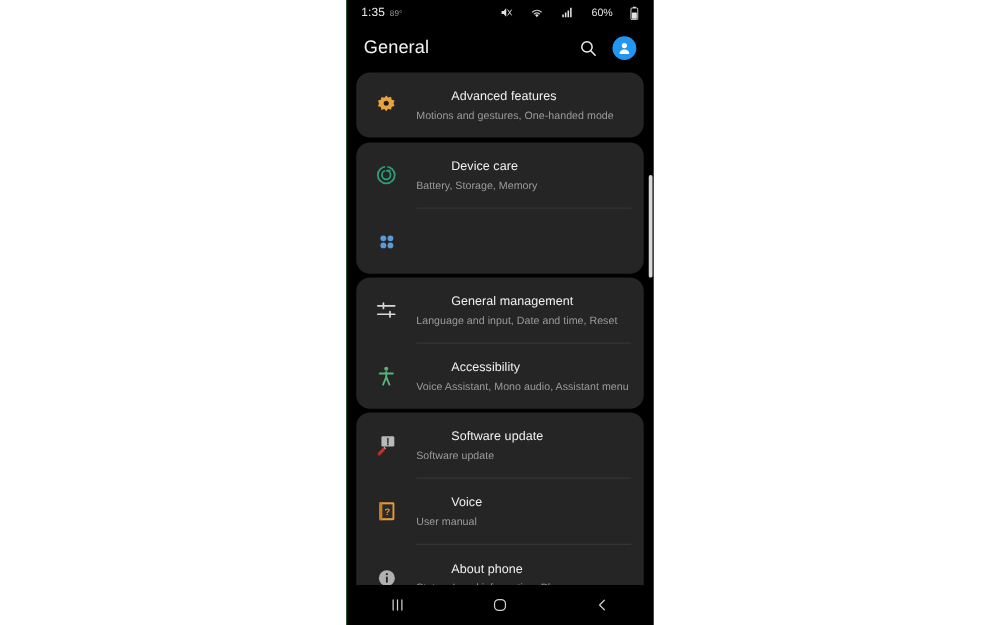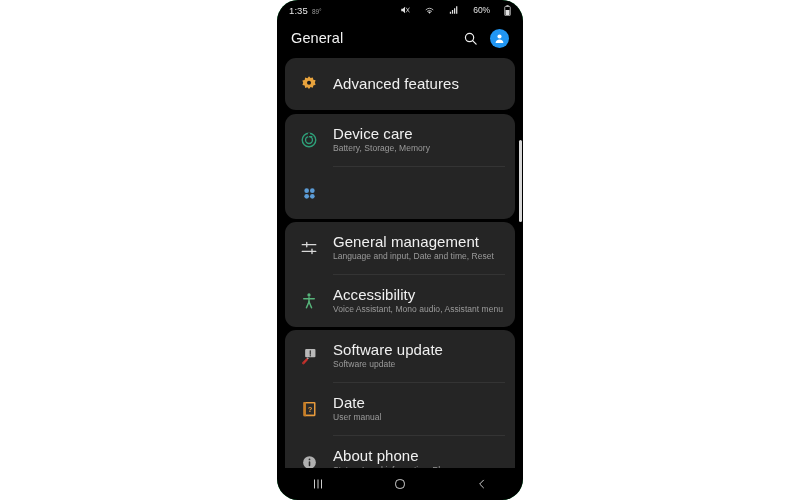--- a/index.html
+++ b/index.html
@@ -21,21 +21,20 @@
   }
   
   #phone {
     position: absolute;
     left: 277px;
     top: 0;
     width: 246px;
     height: 500px;
     background: #22c55e;
     overflow: hidden;
-    border-radius: 21px;
   }
   
   .statusbar {
     position: absolute;
     left: 0; top: 0;
     width: 246px;
     height: 20px;
     display: flex;
     align-items: center;
     justify-content: space-between;
@@ -128,23 +127,24 @@
     height: 24px;
     flex: 0 0 24px;
     display: flex;
     align-items: center;
     justify-content: center;
     margin-right: 12px;
   }
   .row-text { flex: 1; min-width: 0; }
   .row-title {
     color: #f0f0f0;
-    font-size: 15px;
+    font-size: 10px;
     line-height: 14px;
     letter-spacing: 0.05px;
+    margin-left: 28px;
   }
   .row-sub {
     color: #9b9b9b;
     font-size: 8.5px;
     line-height: 12px;
     margin-top: 1px;
     letter-spacing: 0.03px;
     white-space: nowrap;
     overflow: hidden;
   }
@@ -243,20 +243,21 @@
       <div class="card" style="top:2px;">
         <div class="row">
           <span class="row-icon">
             <svg width="18" height="18" viewBox="0 0 24 24">
               <path d="M12 1.8l2.1 2.3 3-.9.7 3.1 3 .8-1 3 1 3-3 .8-.7 3.1-3-.9L12 18.6l-2.1-2.3-3 .9-.7-3.1-3-.8 1-3-1-3 3-.8.7-3.1 3 .9z" fill="#e8a33d"></path>
               <circle cx="12" cy="10.2" r="2.7" fill="#1c1c1c"></circle>
             </svg>
           </span>
           <span class="row-text">
             <div class="row-title">Advanced features</div>
+            <div class="row-sub">Motions and gestures, One-handed mode</div>
           </span>
         </div>
       </div>
 
       <div class="card" style="top:58px;">
         <div class="row">
           <span class="row-icon">
             <svg width="18" height="18" viewBox="0 0 24 24">
               <circle cx="12" cy="12" r="9" fill="none" stroke="#2e9e78" stroke-width="1.9"></circle>
               <circle cx="12" cy="12" r="4.6" fill="none" stroke="#2e9e78" stroke-width="1.8"></circle>
@@ -333,21 +334,21 @@
         <div class="row">
           <span class="row-icon">
             <svg width="17" height="18" viewBox="0 0 22 24">
               <rect x="3" y="2.5" width="16" height="19" rx="1.5" fill="#e79a3c"></rect>
               <rect x="5.6" y="4.6" width="11.4" height="14.8" fill="#2a2a2a"></rect>
               <path d="M3 2.5h3.2v19H3z" fill="#c97f26"></path>
               <text x="11.6" y="15.6" font-family="Liberation Sans, sans-serif" font-size="10" font-weight="bold" fill="#e79a3c" text-anchor="middle">?</text>
             </svg>
           </span>
           <span class="row-text">
-            <div class="row-title">Date</div>
+            <div class="row-title">Voice</div>
             <div class="row-sub">User manual</div>
           </span>
         </div>
         <div class="divider"></div>
         <div class="row">
           <span class="row-icon">
             <svg width="17" height="17" viewBox="0 0 24 24">
               <circle cx="12" cy="12" r="9" fill="#b0b0b0"></circle>
               <circle cx="12" cy="7.6" r="1.25" fill="#2a2a2a"></circle>
               <rect x="10.9" y="10.2" width="2.2" height="7" rx="1" fill="#2a2a2a"></rect>

